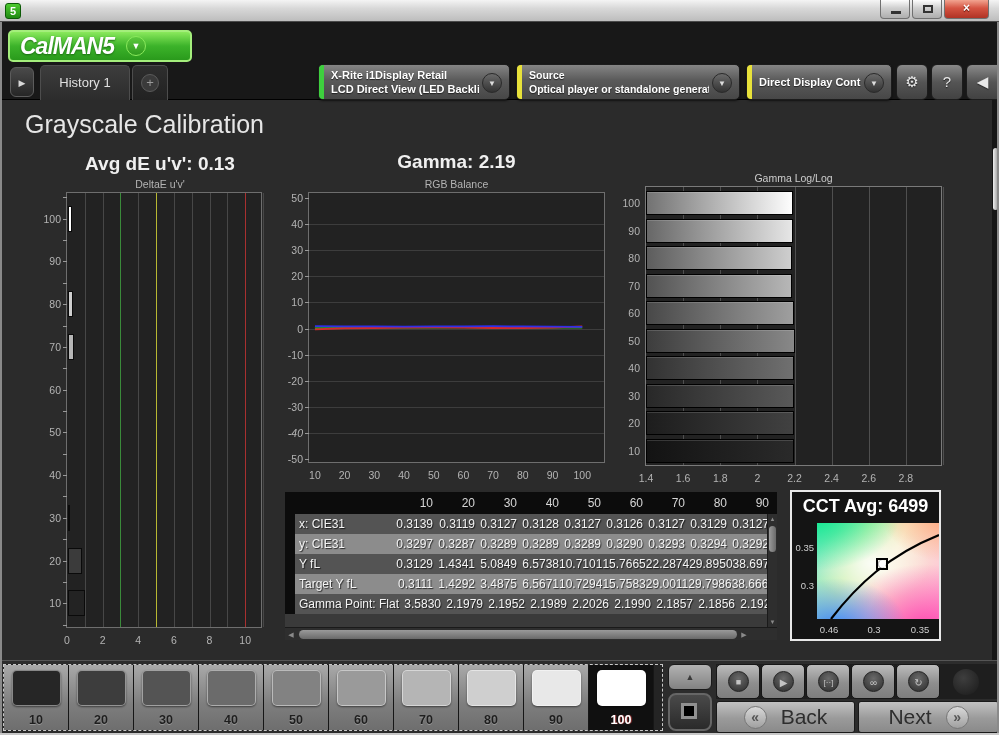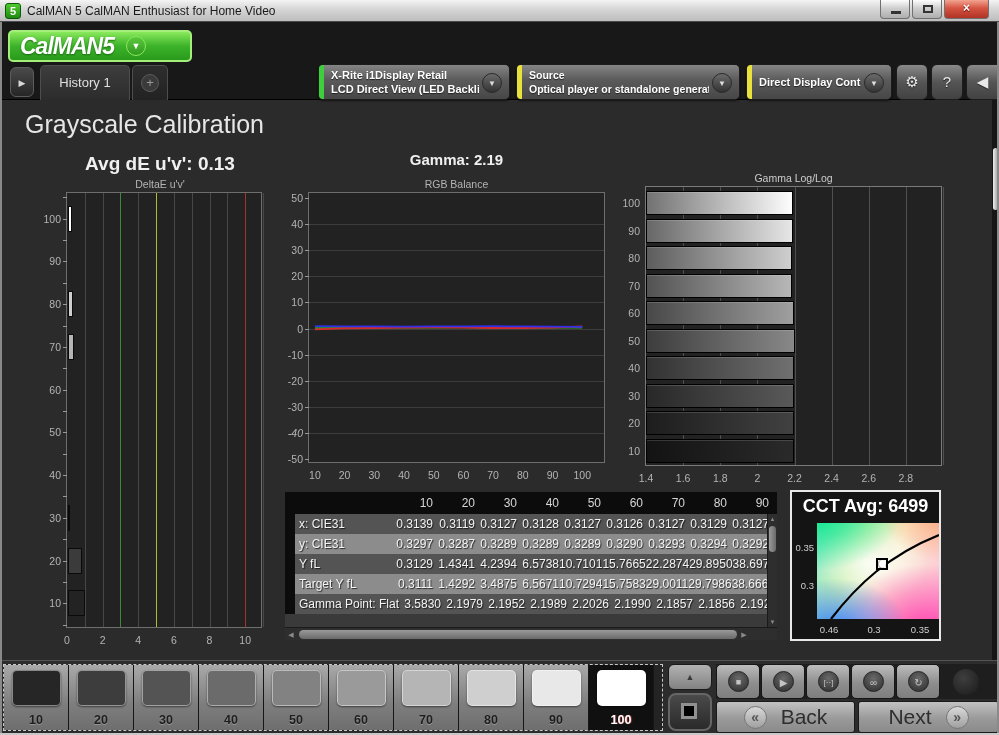--- a/index.html
+++ b/index.html
@@ -135,21 +135,20 @@
   .bar{position:absolute;}
   .rgb-svg{position:absolute;left:0;top:0;}
 </style>
 </head>
 <body>
 
 <div class="window">
 
   <div class="titlebar">
     <div class="title-icon">5</div>
-    <div class="title-text">CalMAN 5 CalMAN Enthusiast for Home Video</div>
     <div class="winbtns">
       <div class="winbtn">
           <span class="minbar"></span>
         </div>
       <div class="winbtn">
           <span class="maxbox"></span>
         </div>
       <div class="winbtn close">×</div>
     </div>
   </div>
@@ -193,21 +192,21 @@
 
     <div class="sqbtn" style="left:896px;"><span>⚙</span></div>
     <div class="sqbtn" style="left:931px;"><span>?</span></div>
     <div class="sqbtn" style="left:966px;width:33px;border-radius:6px 0 0 6px;"><span>◀</span></div>
   </div>
 
   <div class="page-title">Grayscale Calibration</div>
 
   <div class="chart-title" style="left:40px;top:153px;width:240px;font-size:19px;">Avg dE u'v': 0.13</div>
   <div class="chart-sub" style="left:40px;top:178px;width:240px;">DeltaE u'v'</div>
-  <div class="chart-title" style="left:308px;top:151px;width:297px;font-size:15px;">Gamma: 2.19</div>
+  <div class="chart-title" style="left:308px;top:151px;width:297px;font-size:19px;">Gamma: 2.19</div>
   <div class="chart-sub" style="left:645px;top:172px;width:297px;color:#cccccc;">Gamma Log/Log</div>
   <div class="chart-sub" style="left:308px;top:178px;width:297px;">RGB Balance</div>
 
   <div class="plot" id="plot-de" style="left:66px;top:192px;width:196px;height:436px;">
       <div class="gridv" style="left: 17.8182px;"></div>
       <div class="gridv" style="left: 35.6364px;"></div>
       <div class="gridv" style="left: 53.4545px;"></div>
       <div class="gridv" style="left: 71.2727px;"></div>
       <div class="gridv" style="left: 89.0909px;"></div>
       <div class="gridv" style="left: 106.909px;"></div>
@@ -395,21 +394,21 @@
           <div class="gst-cell">0.3290</div>
           <div class="gst-cell">0.3293</div>
           <div class="gst-cell">0.3294</div>
           <div class="gst-cell">0.3292</div>
         </div>
         <div class="gst-row dark">
           <div class="gst-gutter"></div>
           <div class="gst-label">Y fL</div>
           <div class="gst-cell">0.3129</div>
           <div class="gst-cell">1.4341</div>
-          <div class="gst-cell">4.2394</div>
+          <div class="gst-cell">5.0849</div>
           <div class="gst-cell">6.5738</div>
           <div class="gst-cell">10.7101</div>
           <div class="gst-cell">15.7665</div>
           <div class="gst-cell">22.2874</div>
           <div class="gst-cell">29.8950</div>
           <div class="gst-cell">38.6978</div>
         </div>
         <div class="gst-row light">
           <div class="gst-gutter"></div>
           <div class="gst-label">Target Y fL</div>

